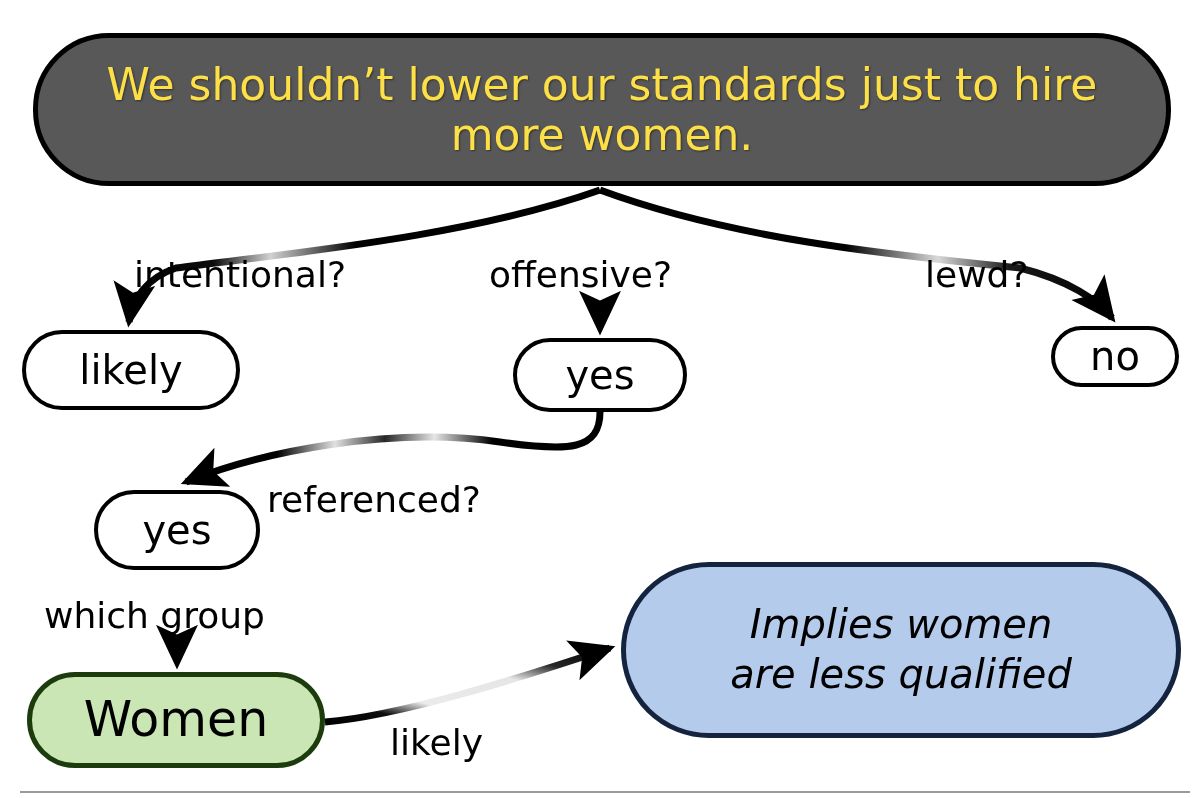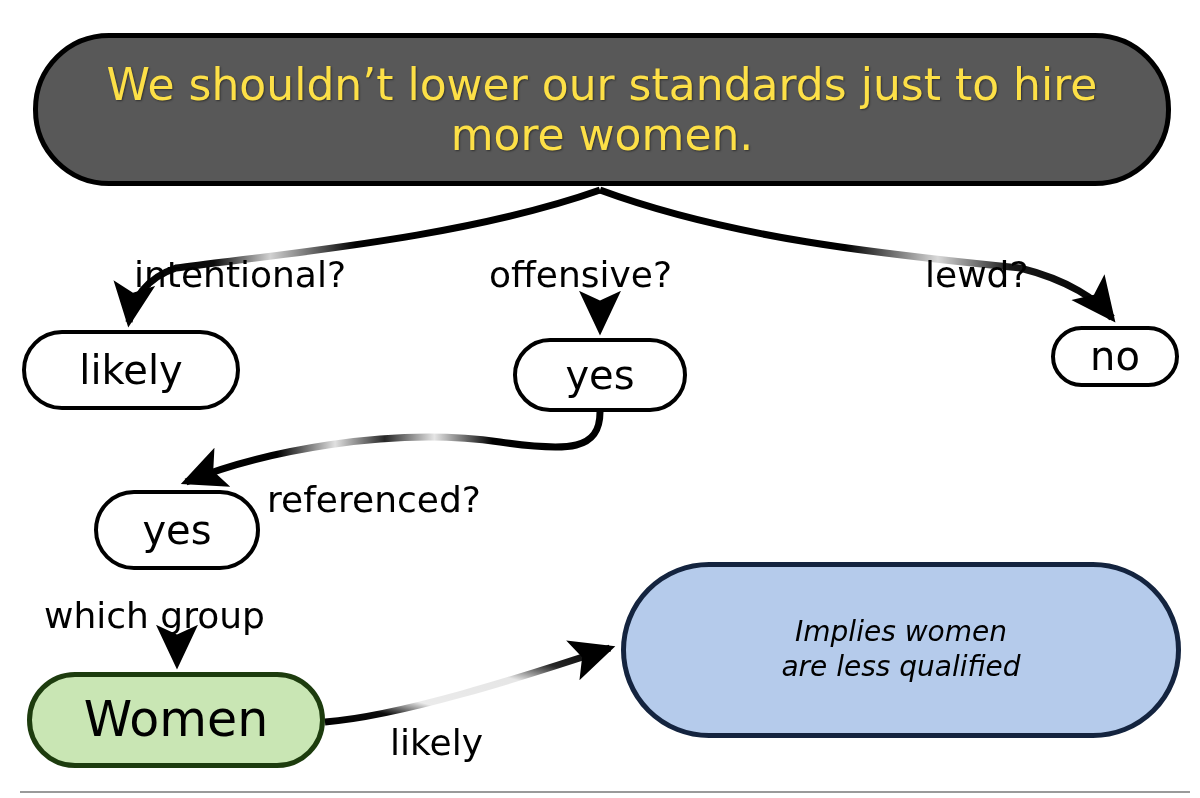--- a/index.html
+++ b/index.html
@@ -91,21 +91,21 @@
   
   #node-implication {
     left: 621px;
     top: 562px;
     width: 560px;
     height: 176px;
     background: #b5cbeb;
     border: 5px solid #14243f;
     border-radius: 88px;
     color: #000000;
-    font-size: 28px;
+    font-size: 40px;
     font-style: italic;
     padding: 0 30px;
     line-height: 1.24;
   }
   
   .edge-label {
     position: absolute;
     color: #000000;
     font-size: 36px;
     white-space: pre;

